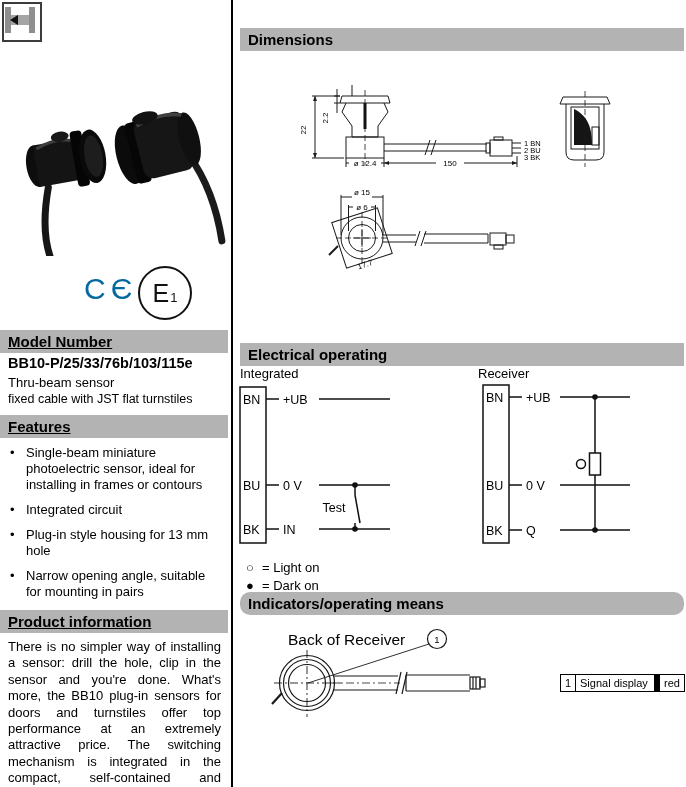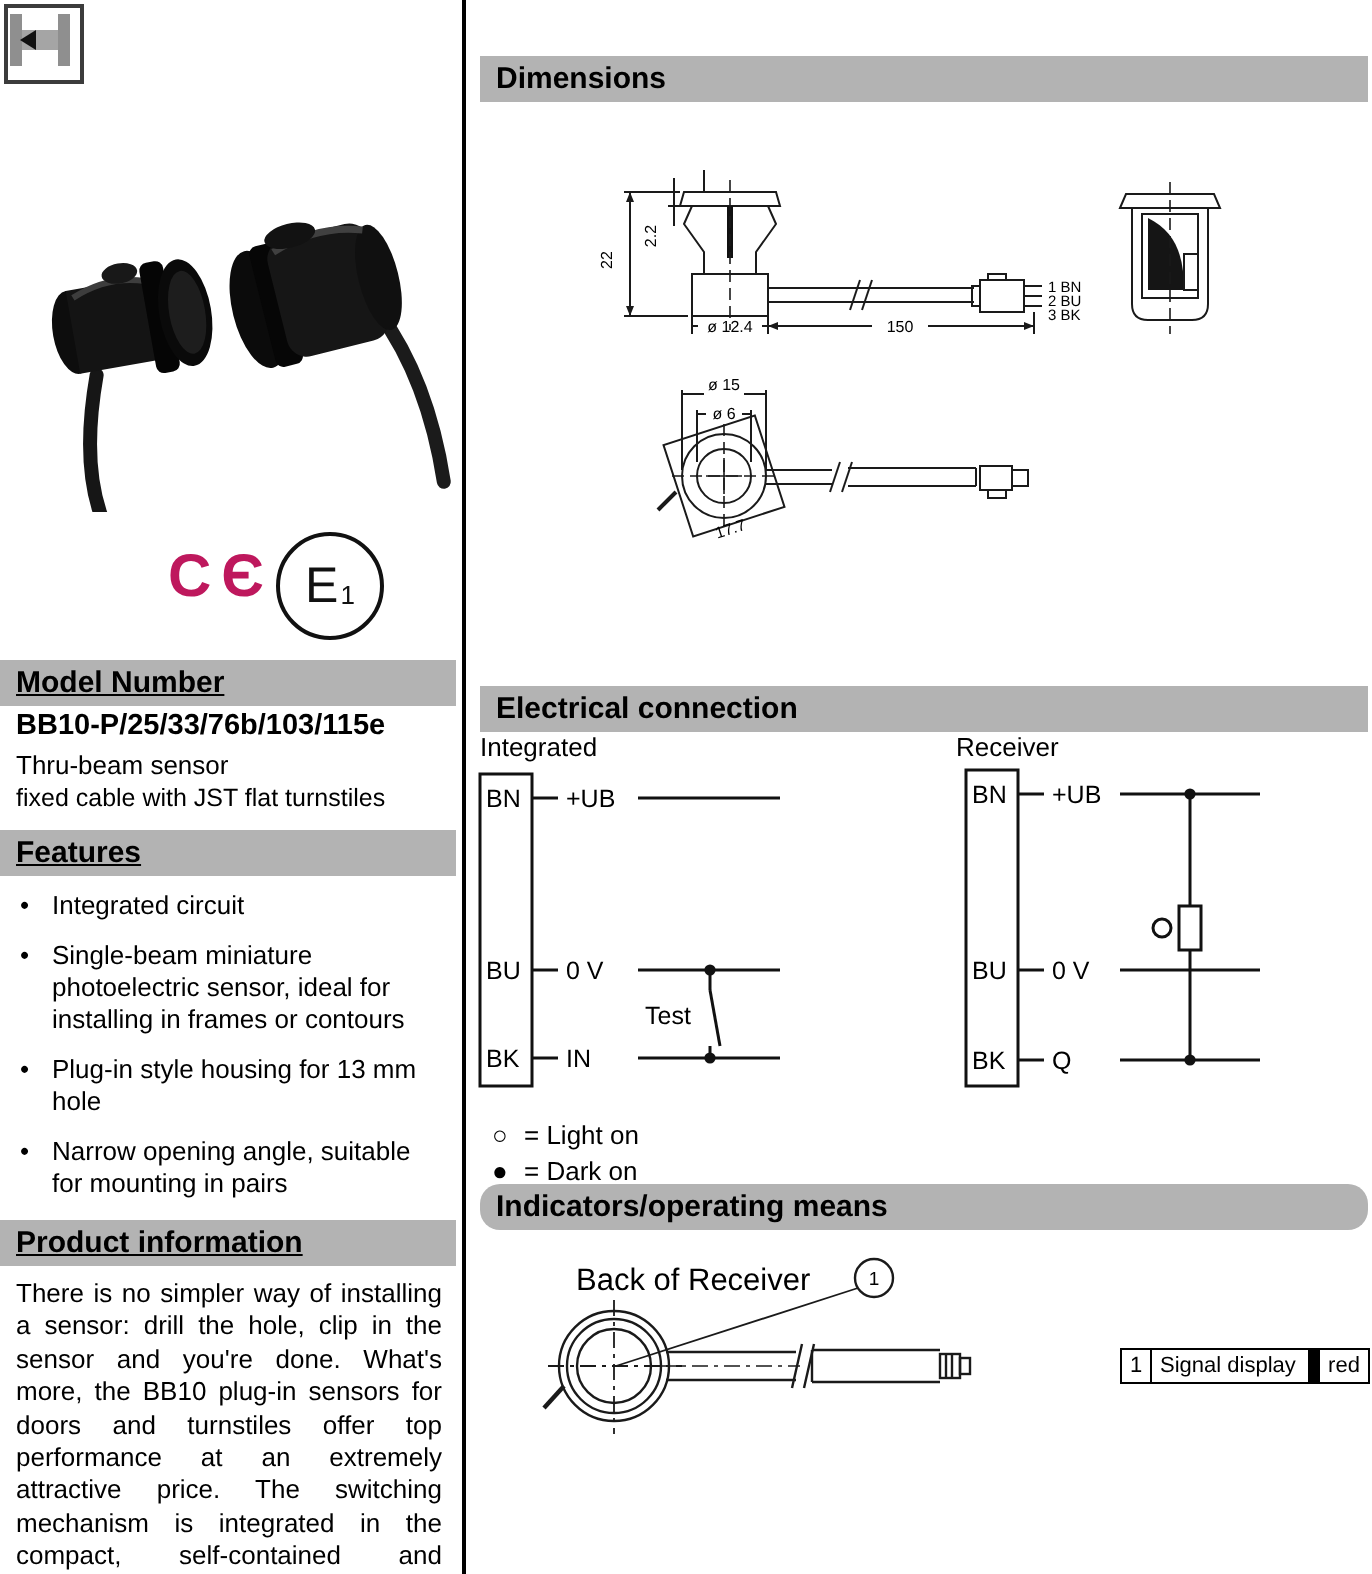--- a/index.html
+++ b/index.html
@@ -10,21 +10,21 @@
               height:23px;padding-left:8px;color:#000;}
   .leftcol-header{width:220px;text-decoration:underline;}
   .rightcol-header{width:436px;}
   
   #logo{left:2px;top:2px;width:36px;height:36px;border:2px solid #3c3c3c;background:#fff;}
   #logo .bar{position:absolute;background:#8f8f8f;}
   #logo .beam{position:absolute;background:#a5a5a5;}
   #logo .tri{position:absolute;width:0;height:0;border-top:5px solid transparent;
              border-bottom:5px solid transparent;border-right:8px solid #111;}
   
-  #ce{left:84px;top:272px;font-size:30px;font-weight:bold;letter-spacing:5px;color:#be185d;}
+  #ce{left:84px;top:272px;font-size:30px;font-weight:normal;letter-spacing:5px;color:#0369a1;}
   #e1{left:138px;top:266px;width:50px;height:50px;border:2.5px solid #111;border-radius:50%;
       display:flex;align-items:center;justify-content:center;}
   #e1 .e{font-size:25px;color:#111;}
   #e1 .one{font-size:13px;color:#111;margin-top:8px;margin-left:1px;}
   
   .feat-item{position:relative;padding-left:26px;margin-bottom:9px;font-size:13px;line-height:16px;width:196px;}
   .feat-item::before{content:"•";position:absolute;left:10px;top:0;font-size:13px;}
   
   #prod-text{left:8px;top:639px;width:213px;font-size:13px;line-height:16.4px;text-align:justify;}
   
@@ -83,22 +83,22 @@
     <span class="one">1</span>
   </div>
 
   <div class="abs sec-header leftcol-header" style="left:0;top:330px;">Model Number</div>
   <div class="abs" style="left:8px;top:355px;font-size:14.5px;font-weight:bold;">BB10-P/25/33/76b/103/115e</div>
   <div class="abs" style="left:8px;top:375px;font-size:13px;">Thru-beam sensor</div>
   <div class="abs" style="left:8px;top:392px;font-size:12.5px;">fixed cable with JST flat turnstiles</div>
 
   <div class="abs sec-header leftcol-header" style="left:0;top:415px;">Features</div>
   <div class="abs" style="left:0;top:445px;">
+    <div class="feat-item">Single-beam miniature photoelectric sensor, ideal for installing in frames or contours</div>
     <div class="feat-item">Integrated circuit</div>
-    <div class="feat-item">Single-beam miniature photoelectric sensor, ideal for installing in frames or contours</div>
     <div class="feat-item">Plug-in style housing for 13 mm hole</div>
     <div class="feat-item">Narrow opening angle, suitable for mounting in pairs</div>
     <div class="feat-item">Light on version</div>
   </div>
 
   <div class="abs sec-header leftcol-header" style="left:0;top:610px;">Product information</div>
   <div id="prod-text" class="abs">There is no simpler way of installing a sensor: drill the hole, clip in the sensor and you're done. What's more, the BB10 plug-in sensors for doors and turnstiles offer top performance at an extremely attractive price. The switching mechanism is integrated in the compact, self-contained and temperature-stable housing, making the BB10 suitable even for extremely cold regions with temperatures as low as -40°C.</div>
 
   <div class="abs sec-header rightcol-header" style="left:240px;top:8px;margin-top:20px;">Dimensions</div>
 
@@ -193,21 +193,21 @@
     <text x="125" y="121" font-size="8" text-anchor="middle">ø 12.4</text>
     <text x="210" y="121" font-size="8" text-anchor="middle">150</text>
     <text x="284" y="101" font-size="7.5">1  BN</text>
     <text x="284" y="108" font-size="7.5">2  BU</text>
     <text x="284" y="115" font-size="7.5">3  BK</text>
     <text x="122" y="150" font-size="8" text-anchor="middle">ø 15</text>
     <text x="122" y="164.5" font-size="8" text-anchor="middle">ø 6</text>
     <text x="126" y="222" font-size="8" text-anchor="middle" transform="rotate(-18 126 222)">17.7</text>
   </svg>
 
-  <div class="abs sec-header rightcol-header" style="left:240px;top:343px;">Electrical connection</div>
+  <div class="abs sec-header rightcol-header" style="left:240px;top:343px;">Electrical operating</div>
 
   <div class="abs dlabel" style="left:240px;top:366px;">Integrated</div>
   <div class="abs dlabel" style="left:478px;top:366px;">Receiver</div>
 
   <svg class="abs" style="left:239px;top:383px;" width="160" height="170" viewBox="0 0 160 170">
     <g stroke="#111" stroke-width="1.5" fill="none">
       <rect x="1" y="4" width="26" height="156"></rect>
       <line x1="27" y1="16" x2="40" y2="16"></line>
       <line x1="27" y1="102" x2="40" y2="102"></line>
       <line x1="27" y1="146" x2="40" y2="146"></line>

